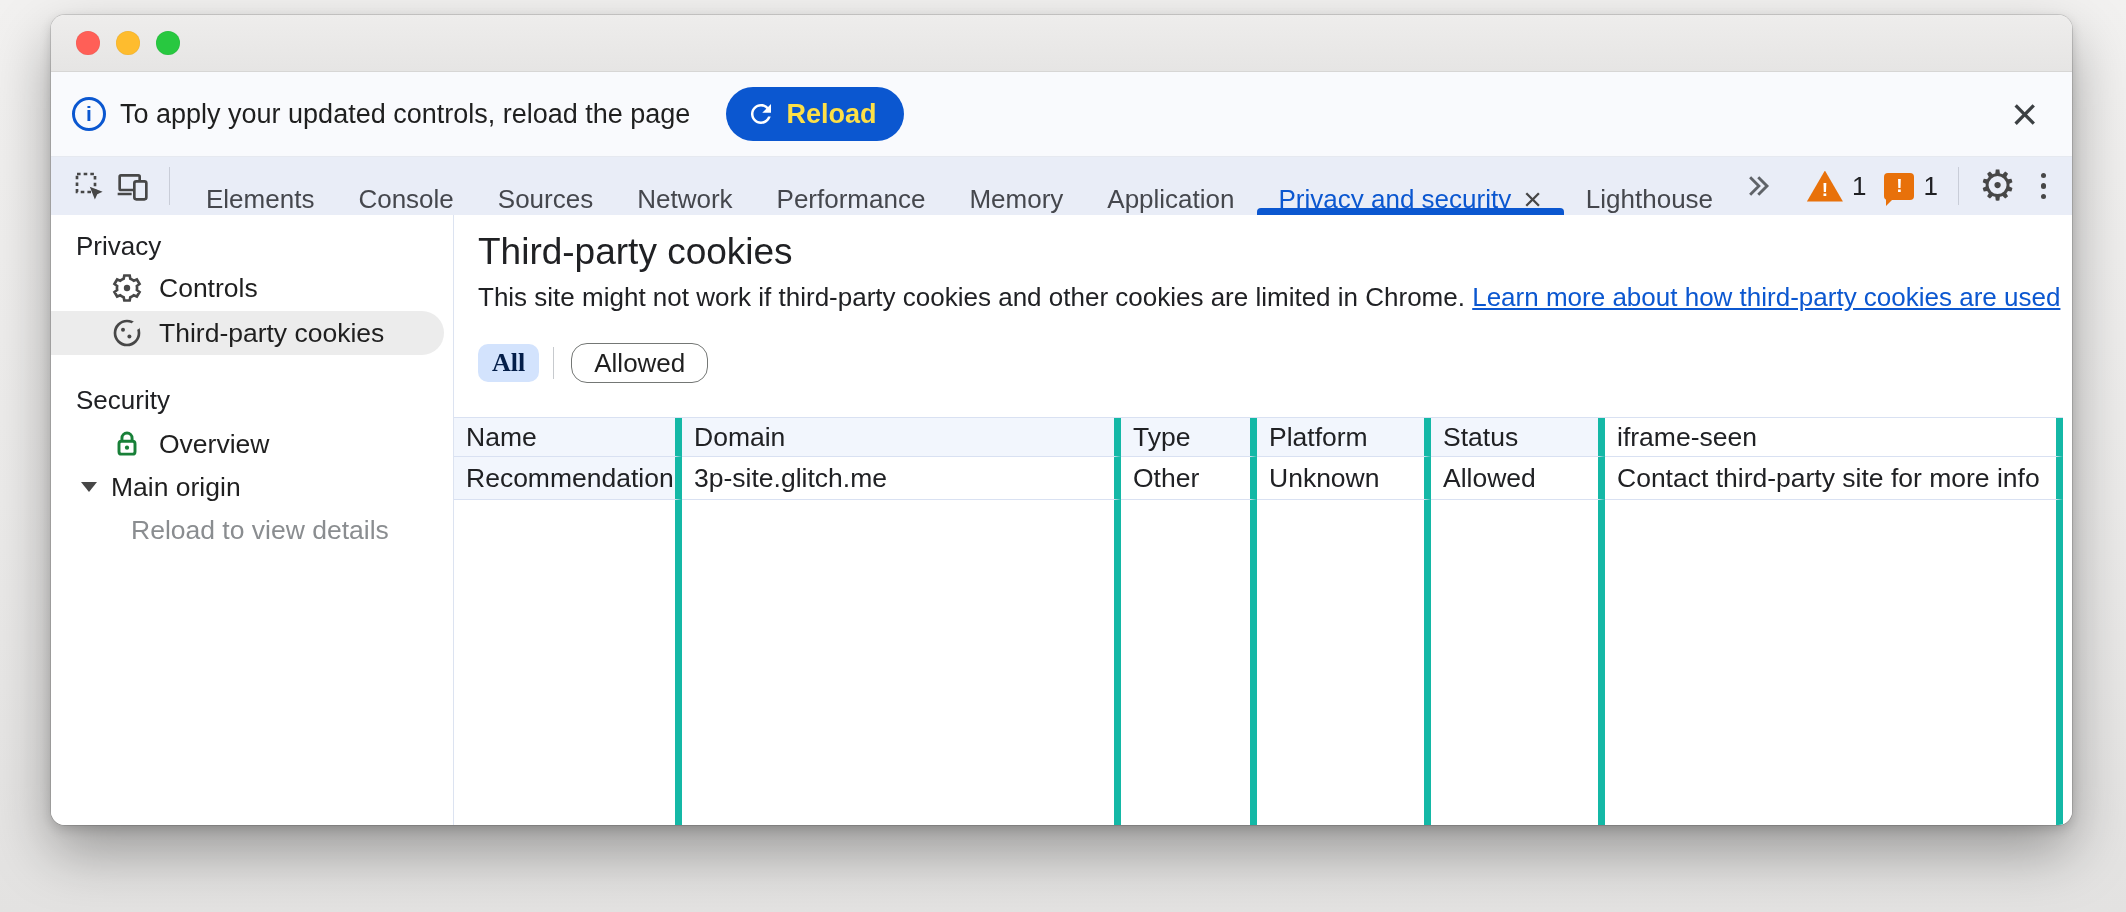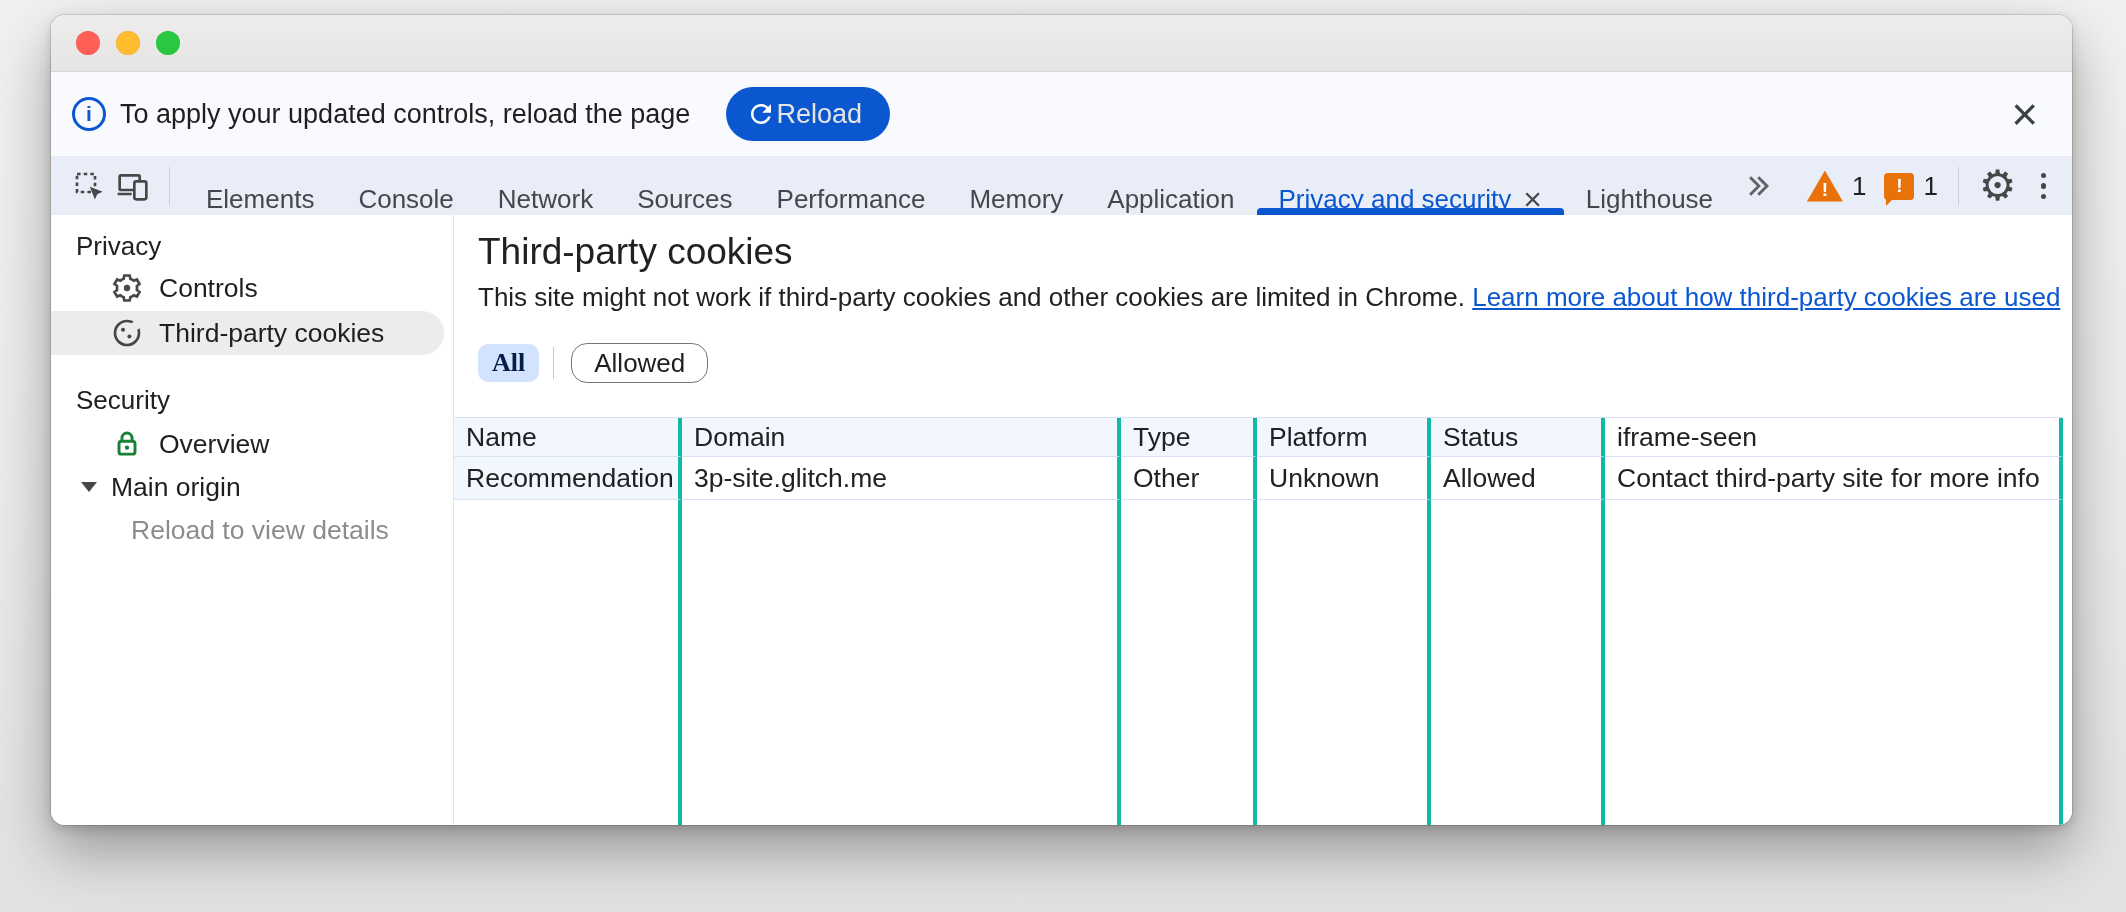--- a/index.html
+++ b/index.html
@@ -36,23 +36,23 @@
     display:flex; align-items:center; padding:0 30px 0 21px;
   }
   .info-icon {
     width:34px; height:34px; border-radius:50%; border:3.5px solid #0b57d0;
     color:#0b57d0; font-weight:700; font-size:21px;
     display:flex; align-items:center; justify-content:center; flex:none;
   }
   .info-msg { margin-left:14px; font-size:27px; color:#1f1f1f; }
   .reload-btn {
     margin-left:36px; height:54px; padding:0 28px 0 20px; border:none;
-    background:#0b57d0; color:#e5e5e5; border-radius:27px;
-    font-family:inherit; font-size:27px; font-weight:400;
-    display:flex; align-items:center; cursor:pointer;
+    background:#0b57d0; color:#fde047; border-radius:27px;
+    font-family:inherit; font-size:27px; font-weight:700;
+    display:flex; align-items:center; gap:10px; cursor:pointer;
   }
   .infobar-close {
     margin-left:auto; font-size:46px; line-height:1; color:#3c4043;
     background:none; border:none; cursor:pointer; font-family:inherit; padding:0 4px;
   }
   
   .tabbar {
     height:58px; background:#e9edf7; display:flex; align-items:stretch;
     padding-left:16px; position:relative;
   }
@@ -127,21 +127,21 @@
   }
   
   .cookie-table {
     position:absolute; left:0; right:9px; top:202px; bottom:5px;
     display:grid;
     grid-template-columns:228px 439px 136px 174px 174px 1fr;
     grid-template-rows:39px 43px 1fr;
     border-top:1px solid #d9e1f2; border-bottom:1px solid #d9e1f2;
   }
   .cookie-table .cell {
-    border-right:4px solid #14b8a6;
+    border-right:7px solid #14b8a6;
     padding:0 12px; display:flex; align-items:center;
     font-size:26.5px; color:#202124; overflow:hidden; white-space:nowrap;
   }
   .cookie-table .th { background:#f2f6fd; border-bottom:1px solid #d9e1f2; }
   .cookie-table .td { border-bottom:1px solid #d9e1f2; cursor:default; }
   .cookie-table .filler { border-bottom:none; }
   svg { display:block; }
 </style>
 </head>
 <body>
@@ -188,24 +188,24 @@
     </div>
     <div class="vdivider"></div>
 
     <div class="tab">
         <span>Elements</span>
       </div>
     <div class="tab">
         <span>Console</span>
       </div>
     <div class="tab">
+        <span>Sources</span>
+      </div>
+    <div class="tab">
         <span>Network</span>
-      </div>
-    <div class="tab">
-        <span>Sources</span>
       </div>
     <div class="tab">
         <span>Performance</span>
       </div>
     <div class="tab">
         <span>Memory</span>
       </div>
     <div class="tab">
         <span>Application</span>
       </div>

